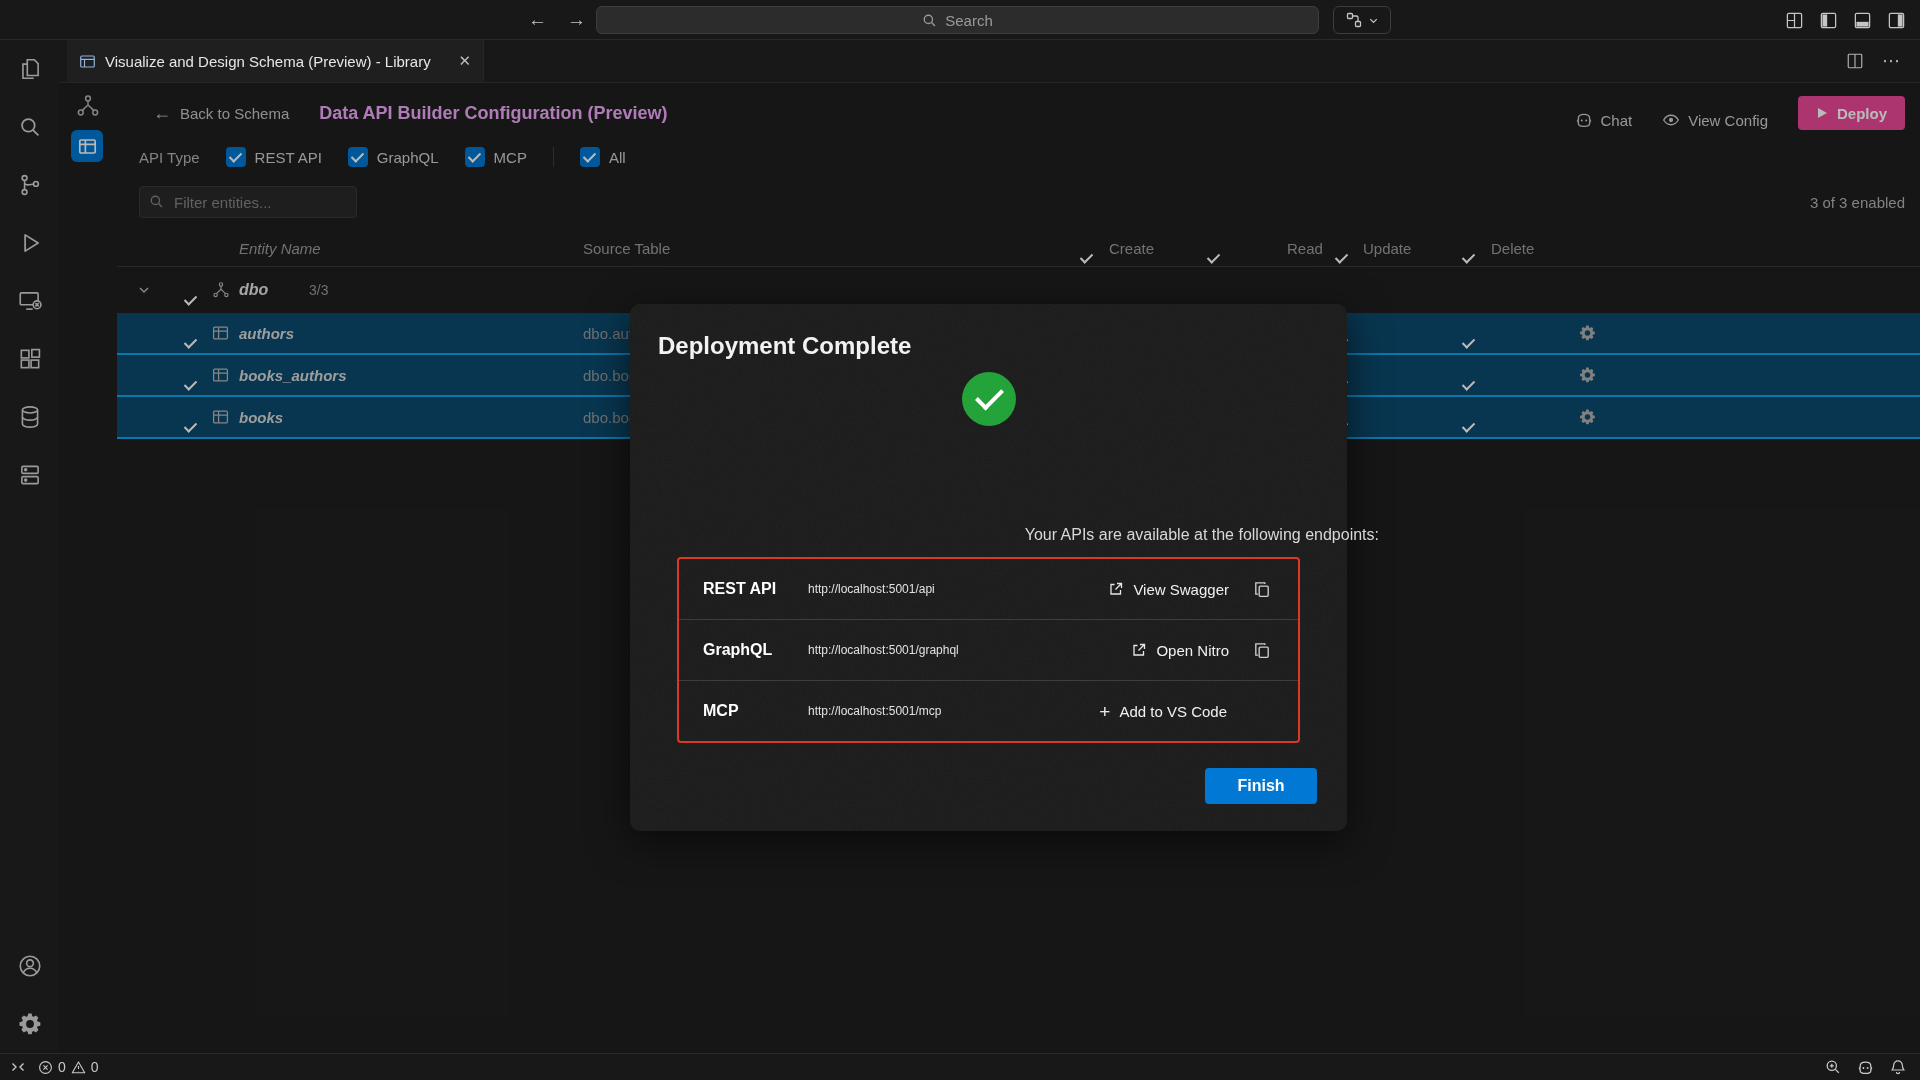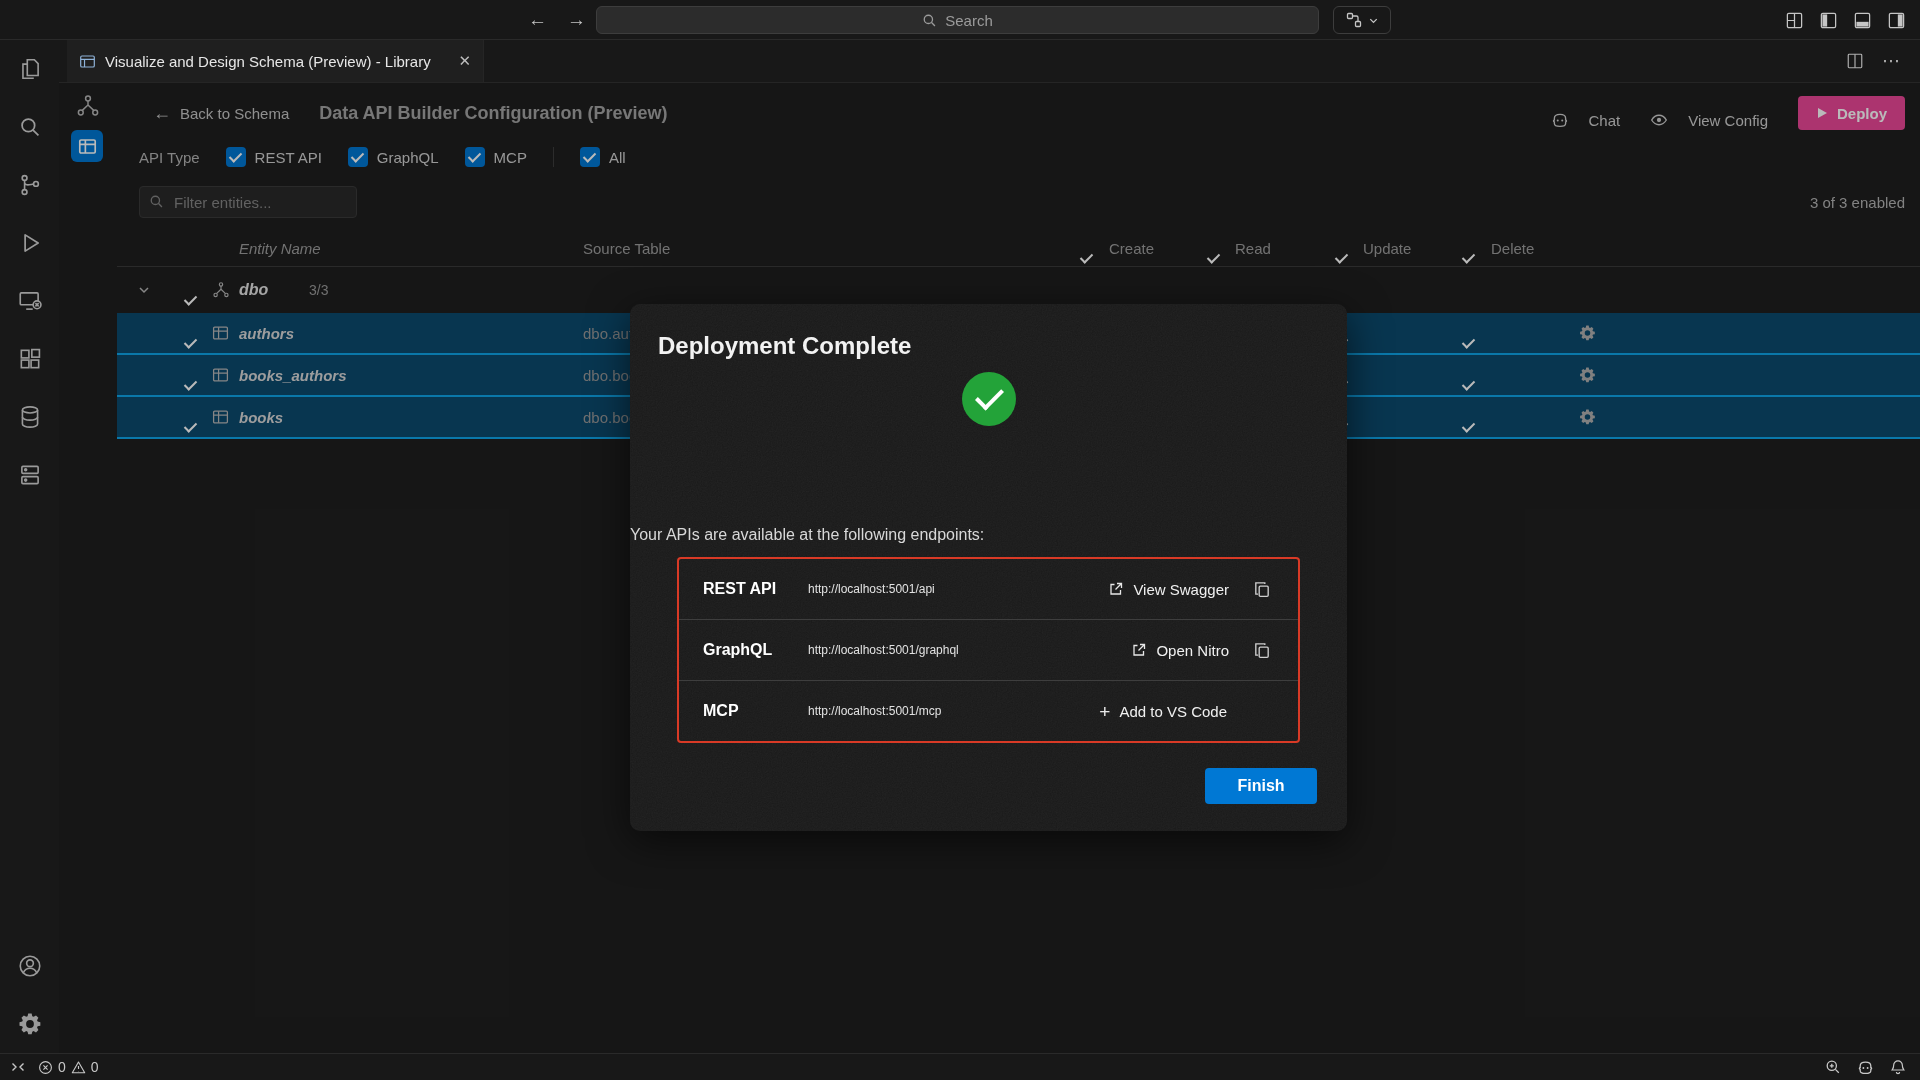--- a/index.html
+++ b/index.html
@@ -30,23 +30,23 @@
   
   .editor { position:absolute; left:59px; top:83px; right:0; bottom:27px; background:#1f1f1f; }
   .substrip { position:absolute; left:0; top:0; width:58px; bottom:0; }
   .sub-icon-1 { position:absolute; left:17px; top:11px; }
   .sub-icon-2 { position:absolute; left:12px; top:47px; width:32px; height:32px; background:#0078d4; border-radius:6px; display:flex; align-items:center; justify-content:center; }
   .content { position:absolute; left:58px; top:0; right:0; bottom:0; }
 
   .toolbar { display:flex; align-items:center; height:48px; margin-top:6px; padding-left:36px; padding-right:15px; }
   .back-group { display:flex; align-items:center; gap:9px; color:#c5c5c5; font-size:15px; }
   .back-group .arrow { font-size:18px; }
-  .page-title { margin-left:30px; font-size:18px; font-weight:700; color:#a3a3a3; }
+  .page-title { margin-left:30px; font-size:18px; font-weight:700; color:#f0abfc; }
   .toolbar-right { margin-left:auto; display:flex; align-items:center; gap:30px; }
-  .tb-link { display:flex; align-items:center; gap:20px; color:#cfcfcf; font-size:15px;margin-top:14px; }
+  .tb-link { display:flex; align-items:center; gap:8px; color:#cfcfcf; font-size:15px;margin-top:14px; }
   .deploy-btn { display:flex; align-items:center; gap:9px; background:#ec4899; color:#ffffff; font-size:15px; font-weight:600; height:34px; padding:0 18px; border:none; border-radius:4px; }
 
   .api-row { display:flex; align-items:center; height:40px; padding-left:22px; gap:26px; }
   .api-label { color:#b5b5b5; font-size:15px; }
   .cb-group { display:flex; align-items:center; gap:9px; font-size:15px; color:#d0d0d0; }
   .vdiv { width:1px; height:20px; background:#3d3d3d; }
 
   .filter-row { display:flex; align-items:center; height:42px; margin-top:4px; padding:0 15px 0 22px; }
   .filter-wrap { position:relative; }
   .filter-input { width:218px; height:32px; background:#2a2a2a; border:1px solid #3a3a3a; border-radius:4px; color:#d0d0d0; font-size:15px; padding:0 10px 0 34px; font-family:inherit; }
@@ -58,41 +58,41 @@
   .tbl { position:relative; margin-top:6px; }
   .row { position:relative; }
   .tbl-header { height:38px; border-bottom:1px solid #3a3a3a; color:#9d9d9d; font-size:15px; }
   .group-row { height:46px; }
   .entity-row { height:42px; background:#0c4a6e; border-bottom:2px solid #0ea5e9; }
   .entity-row:first-of-type { border-top:1px solid #1b1b1b; }
   .cell { position:absolute; top:50%; transform:translateY(-50%); white-space:nowrap; }
   .c-chevron { left:20px; } .c-cb { left:63px; } .c-typeicon { left:95px; }
   .c-name { left:122px;font-style:italic; } .c-source { left:466px; }
   .c-cb-create { left:959px; } .c-lbl-create { left:992px; }
-  .c-cb-read { left:1086px; } .c-lbl-read { left:1118px; }
+  .c-cb-read { left:1086px; } .c-lbl-read { left:1170px; }
   .c-cb-update { left:1214px; } .c-lbl-update { left:1246px; }
   .c-cb-delete { left:1341px; } .c-lbl-delete { left:1374px; }
   .c-gear { left:1462px; }
   .ent-name { font-weight:700; color:#d8d8d8; font-size:15px; }
   .src-text { color:#9a9a9a; font-size:15px; }
   .grp-name { font-weight:700; color:#e2e2e2; font-size:16px; }
   .grp-count { color:#9a9a9a; font-size:14px; margin-left:12px; }
 
   .cb { width:20px; height:20px; background:#0078d4; border-radius:4px; position:relative; }
   .cb::after { content:""; position:absolute; left:6.5px; top:3px; width:5px; height:10px; border:solid #ffffff; border-width:0 2.5px 2.5px 0; transform:rotate(45deg); }
 
   
   .backdrop { position:absolute; inset:0; background:rgba(0,0,0,0.27); z-index:5; }
   .modal { position:absolute; left:630px; top:304px; width:717px; height:527px; background:#2a2a2a; border-radius:10px; box-shadow:0 10px 40px rgba(0,0,0,0.6); z-index:40; }
   .noise-wrap { position:absolute; inset:0; border-radius:10px; overflow:hidden; pointer-events:none; }
   .m-title { position:absolute; left:28px; top:28px; font-size:24px; font-weight:700; color:#f2f2f2; }
   .m-check { position:absolute; left:50%; margin-left:-27px; top:68px; width:54px; height:54px; border-radius:50%; background:#23a339; }
   .m-check::after { content:""; position:absolute; left:20px; top:11px; width:11px; height:22px; border:solid #ffffff; border-width:0 4px 4px 0; transform:rotate(45deg); }
   .m-heading { position:absolute; top:177px; width:100%; text-align:center; font-size:19px; font-weight:700; color:#f0f0f0; }
-  .m-sub { position:absolute; top:222px; width:100%; text-align:left; font-size:16px; color:#d8d8d8; }
+  .m-sub { position:absolute; top:222px; width:100%; text-align:right; font-size:16px; color:#d8d8d8;margin-left:32px; }
   .m-box { position:absolute; left:47px; top:253px; width:623px; height:186px; border:2.5px solid #d93a26; border-radius:4px; display:flex; flex-direction:column; }
   .ep-row { flex:1; display:flex; align-items:center; padding:0 27px 0 24px; border-bottom:1px solid #3e3e3e; }
   .ep-row:last-child { border-bottom:none; }
   .ep-label { width:105px; font-weight:700; font-size:16px; color:#ffffff; }
   .ep-url { flex:1; font-size:12px; color:#e2e2e2; }
   .ep-action { display:flex; align-items:center; gap:9px; color:#f0f0f0; font-size:15px; margin-right:24px; }
   .ep-action.no-copy { margin-right:44px; }
   .ep-plus { font-size:19px; color:#e8e8e8; line-height:1; }
   .finish-btn { position:absolute; right:30px; bottom:27px; width:112px; height:36px; background:#0078d4; color:#ffffff; font-size:16px; font-weight:700; border:none; border-radius:4px; font-family:inherit; }
 

